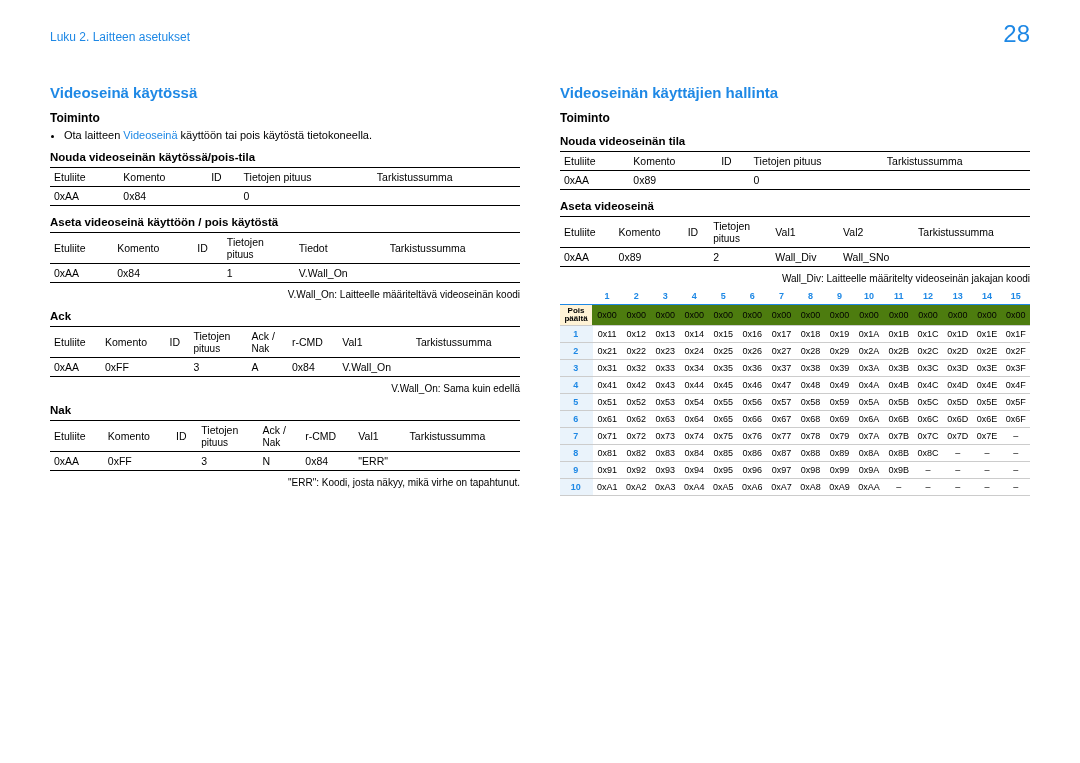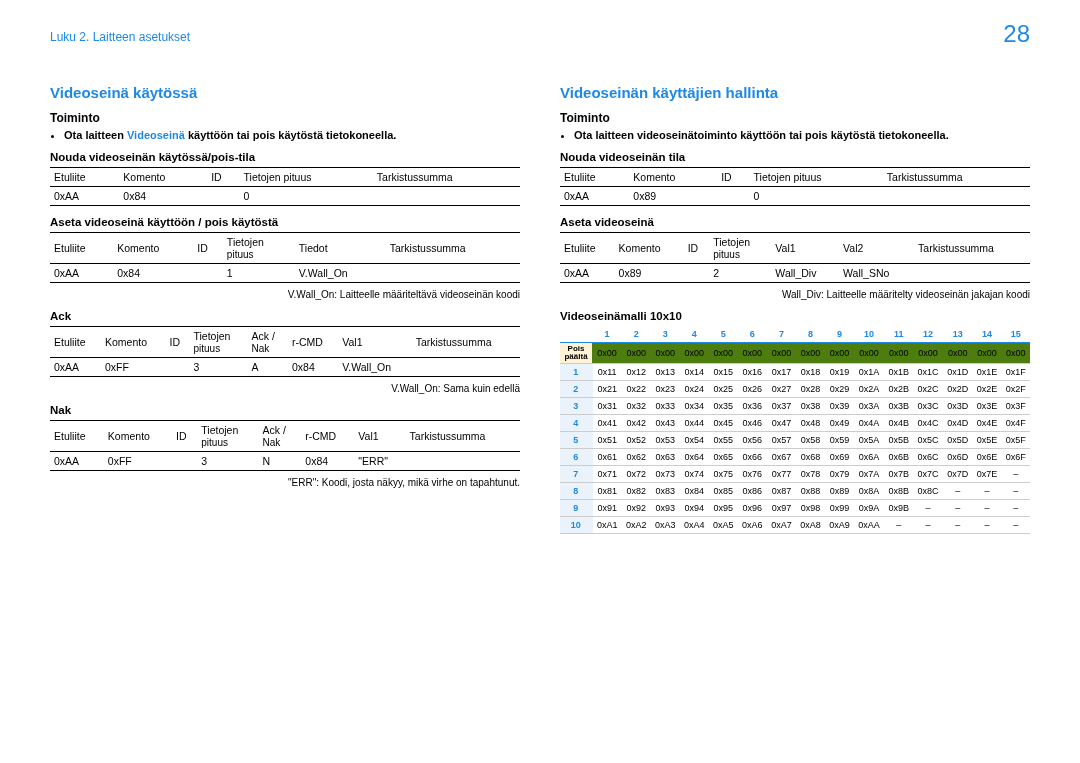--- a/index.html
+++ b/index.html
@@ -48,21 +48,21 @@
     font-size: 12px;
     font-weight: 700;
     margin: 8px 0 4px 0;
   }
   h4.setget {
     font-size: 11.5px;
     font-weight: 700;
     margin: 10px 0 4px 0;
   }
   ul { padding-left: 14px; margin: 4px 0; }
-  li { margin-bottom: 2px; font-weight: bold; }
+  li { margin-bottom: 2px; }
   .blue-word { color: #1e88e5; }
   table.proto {
     width: 100%;
     border-collapse: collapse;
     font-size: 10.5px;
     margin-bottom: 6px;
   }
   table.proto th, table.proto td {
     text-align: left;
     padding: 3px 4px;
@@ -229,23 +229,20 @@
           <td></td>
         </tr>
           </tbody>
       </table>
       <div class="note">"ERR": Koodi, josta näkyy, mikä virhe on tapahtunut.</div>
     </div>
 
     <div class="col">
       <h2 class="section-title">Videoseinän käyttäjien hallinta</h2>
       <h3 class="sub-title">Toiminto</h3>
-      <ul>
-          <li>Ota laitteen videoseinätoiminto käyttöön tai pois käytöstä tietokoneella.</li>
-        </ul>
 
       <h4 class="setget">Nouda videoseinän tila</h4>
       <table class="proto">
         <thead>
             <tr>
           <th>Etuliite</th>
           <th>Komento</th>
           <th>ID</th>
           <th>Tietojen pituus</th>
           <th>Tarkistussumma</th>
@@ -282,21 +279,20 @@
           <td></td>
           <td>2</td>
           <td>Wall_Div</td>
           <td>Wall_SNo</td>
           <td></td>
         </tr>
           </tbody>
       </table>
       <div class="note">Wall_Div: Laitteelle määritelty videoseinän jakajan koodi</div>
 
-      <h4 class="setget">Videoseinämalli 10x10</h4>
       <table class="model" id="model-table">
           <thead>
             <tr>
               <th class="colhead">&nbsp;</th>
               <th class="colhead">1</th>
               <th class="colhead">2</th>
               <th class="colhead">3</th>
               <th class="colhead">4</th>
               <th class="colhead">5</th>
               <th class="colhead">6</th>

